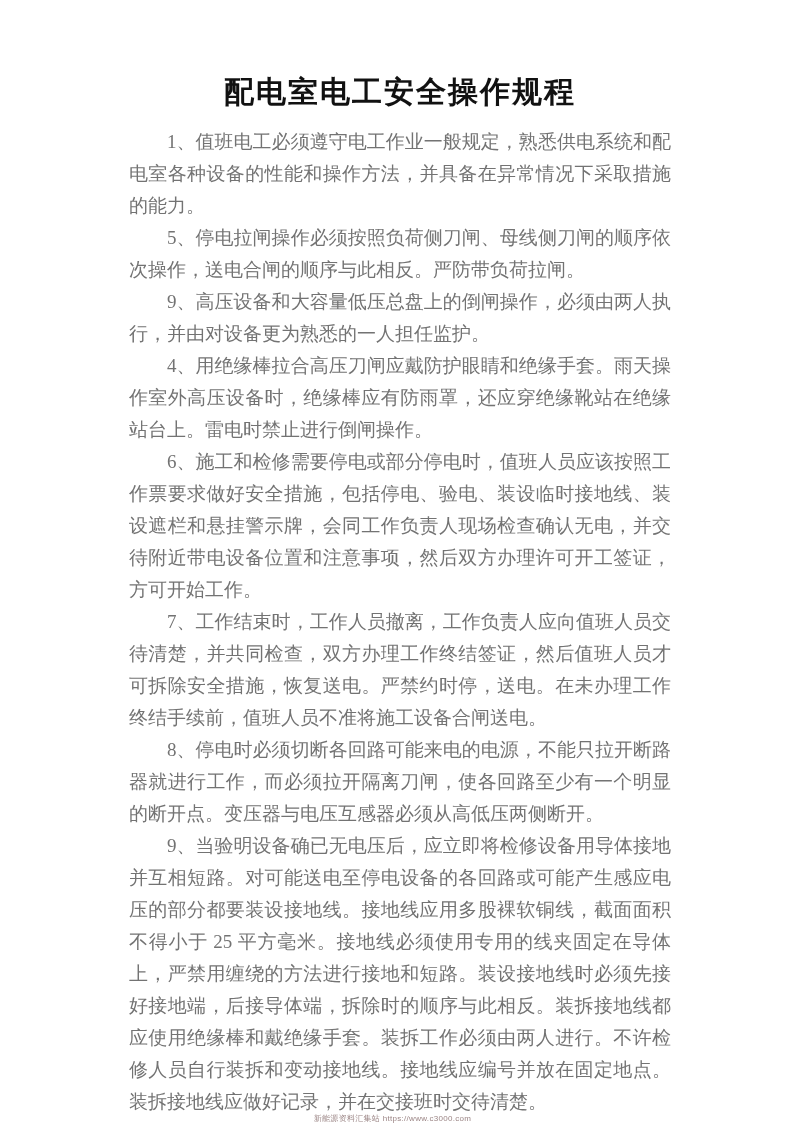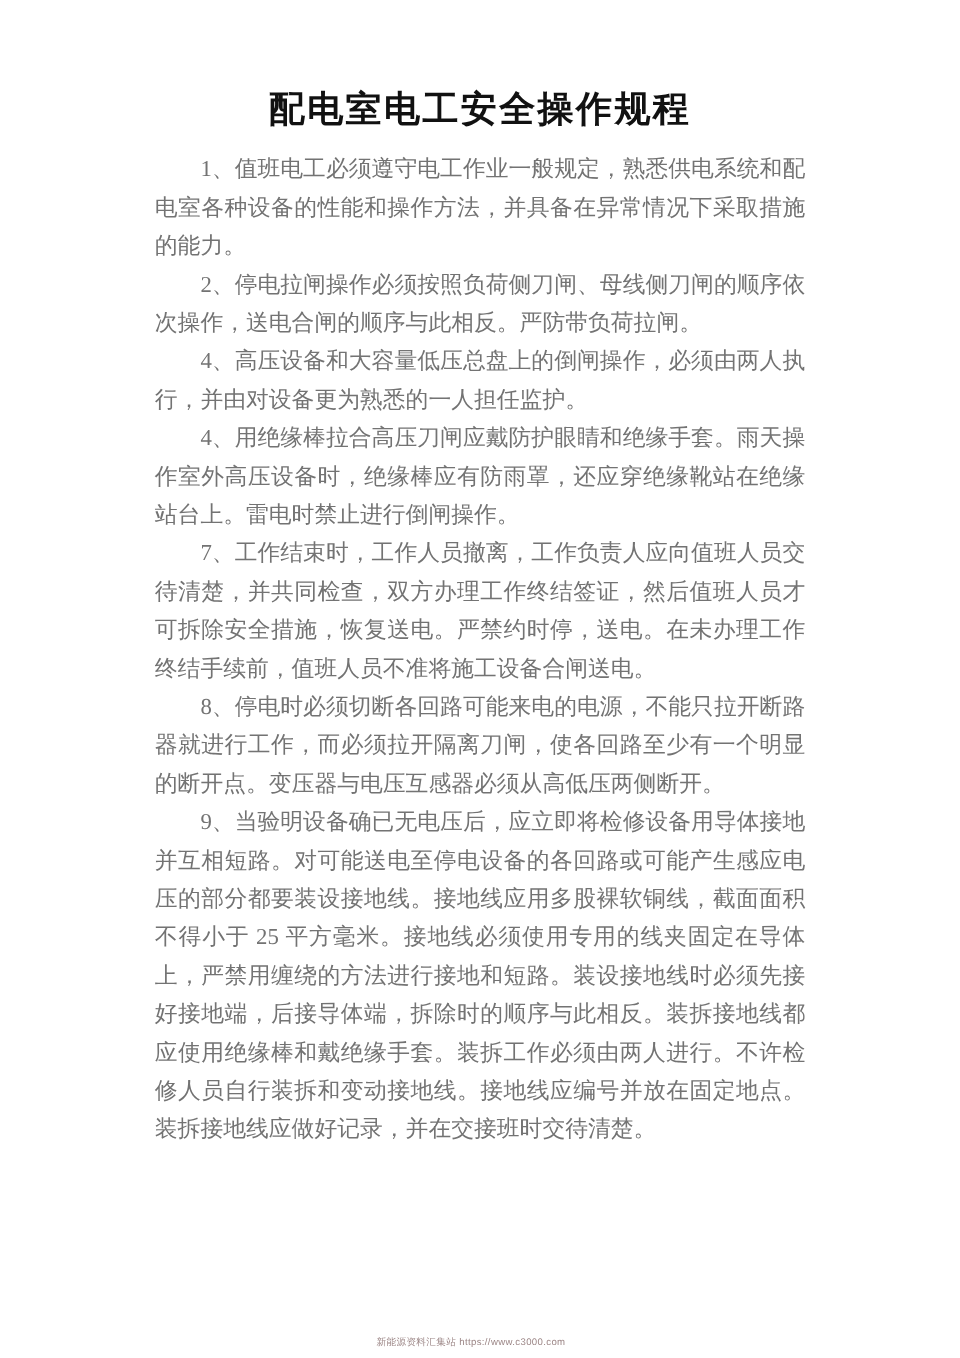--- a/index.html
+++ b/index.html
@@ -55,23 +55,24 @@
 </style>
 </head>
 <body>
 
 <div class="page">
 
   <h1 class="doc-title">配电室电工安全操作规程</h1>
 
   <div class="doc-body">
     <p>1、值班电工必须遵守电工作业一般规定，熟悉供电系统和配电室各种设备的性能和操作方法，并具备在异常情况下采取措施的能力。</p>
-    <p>2、停电拉闸操作必须按照负荷侧刀闸、母线侧刀闸的顺序依次操作，送电合闸的顺序与此相反。严防带负荷拉闸。</p>
-    <p>4、高压设备和大容量低压总盘上的倒闸操作，必须由两人执行，并由对设备更为熟悉的一人担任监护。</p>
+    <p>5、停电拉闸操作必须按照负荷侧刀闸、母线侧刀闸的顺序依次操作，送电合闸的顺序与此相反。严防带负荷拉闸。</p>
+    <p>9、高压设备和大容量低压总盘上的倒闸操作，必须由两人执行，并由对设备更为熟悉的一人担任监护。</p>
     <p>4、用绝缘棒拉合高压刀闸应戴防护眼睛和绝缘手套。雨天操作室外高压设备时，绝缘棒应有防雨罩，还应穿绝缘靴站在绝缘站台上。雷电时禁止进行倒闸操作。</p>
+    <p>6、施工和检修需要停电或部分停电时，值班人员应该按照工作票要求做好安全措施，包括停电、验电、装设临时接地线、装设遮栏和悬挂警示牌，会同工作负责人现场检查确认无电，并交待附近带电设备位置和注意事项，然后双方办理许可开工签证，方可开始工作。</p>
     <p>7、工作结束时，工作人员撤离，工作负责人应向值班人员交待清楚，并共同检查，双方办理工作终结签证，然后值班人员才可拆除安全措施，恢复送电。严禁约时停，送电。在未办理工作终结手续前，值班人员不准将施工设备合闸送电。</p>
     <p>8、停电时必须切断各回路可能来电的电源，不能只拉开断路器就进行工作，而必须拉开隔离刀闸，使各回路至少有一个明显的断开点。变压器与电压互感器必须从高低压两侧断开。</p>
     <p>9、当验明设备确已无电压后，应立即将检修设备用导体接地并互相短路。对可能送电至停电设备的各回路或可能产生感应电压的部分都要装设接地线。接地线应用多股裸软铜线，截面面积不得小于 25 平方毫米。接地线必须使用专用的线夹固定在导体上，严禁用缠绕的方法进行接地和短路。装设接地线时必须先接好接地端，后接导体端，拆除时的顺序与此相反。装拆接地线都应使用绝缘棒和戴绝缘手套。装拆工作必须由两人进行。不许检修人员自行装拆和变动接地线。接地线应编号并放在固定地点。装拆接地线应做好记录，并在交接班时交待清楚。</p>
   </div>
 
   <div class="doc-footer">新能源资料汇集站 https://www.c3000.com</div>
 
 </div>
 
 </body></html>

